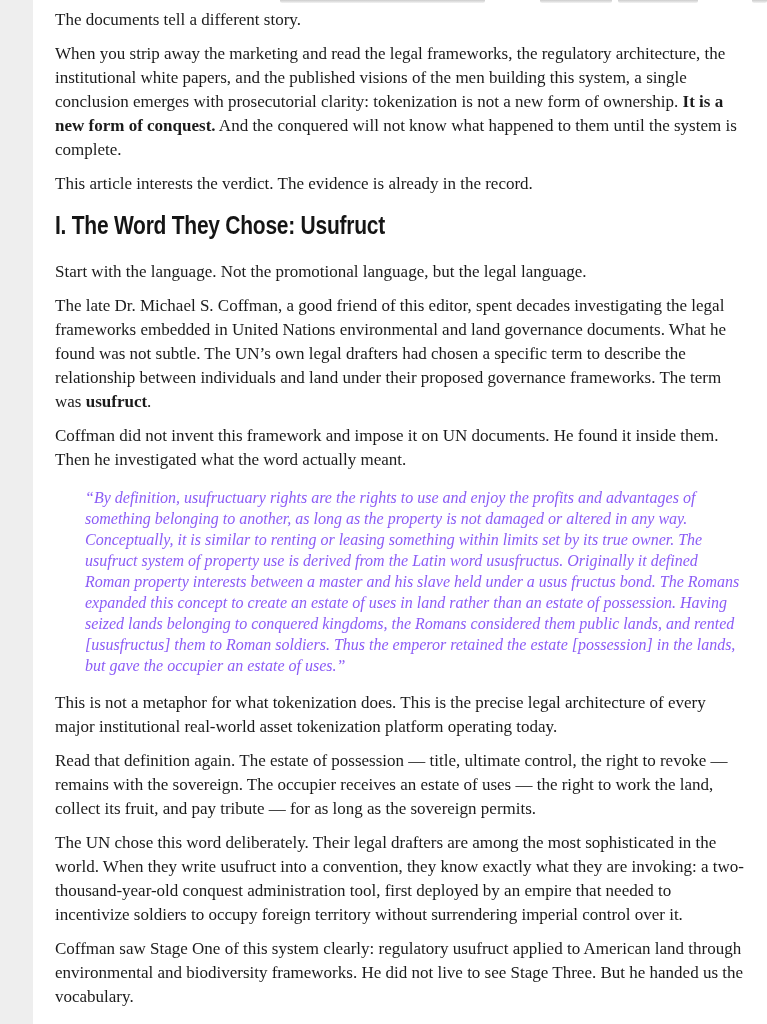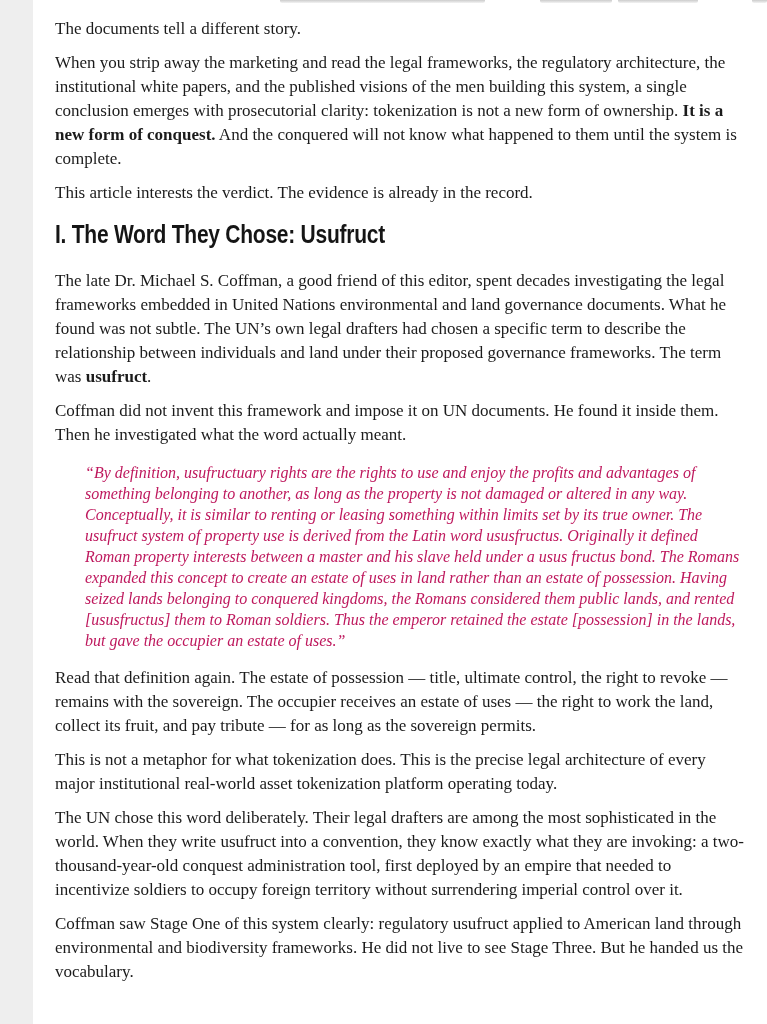--- a/index.html
+++ b/index.html
@@ -40,21 +40,21 @@
     border-radius: 0 0 2px 2px;
   }
   .bar-1 { left: 247px; width: 205px; }
   .bar-2 { left: 507px; width: 72px; }
   .bar-3 { left: 585px; width: 80px; }
   .bar-4 { left: 719px; width: 15px; }
 
   p {
     font-size: 17px;
     line-height: 24px;
-    margin: 9px 0 10px 0;
+    margin: 0 0 10px 0;
   }
   .b { font-weight: bold; }
   sup.fnref {
     font-size: 10px;
     line-height: 0;
     vertical-align: super;
     color: #1b1b1b;
     text-decoration: none;
   }
   h2.section-heading {
@@ -68,21 +68,21 @@
     transform: scaleX(0.84);
     transform-origin: 0 50%;
     white-space: nowrap;
   }
   blockquote.pullquote {
     font-style: italic;
     font-size: 16px;
     line-height: 21px;
     margin: 15px 0 15px 30px;
     padding: 0;
-    color: #be185d;
+    color: #8b5cf6;
   }
 </style>
 </head>
 <body>
 
 <div class="viewport">
   <div class="left-gutter"></div>
 
   <div class="page">
 
@@ -94,32 +94,33 @@
     <p>The documents tell a different story.</p>
 
     <p>
       <span>When you strip away the marketing and read the legal frameworks, the regulatory architecture, the institutional white papers, and the published visions of the men building this system, a single conclusion emerges with prosecutorial clarity: tokenization is not a new form of ownership. </span><span class="b">It is a new form of conquest.</span><span> And the conquered will not know what happened to them until the system is complete.</span>
     </p>
 
     <p>This article interests the verdict. The evidence is already in the record.</p>
 
     <h2 class="section-heading">I. The Word They Chose: Usufruct</h2>
 
+    <p>Start with the language. Not the promotional language, but the legal language.</p>
 
     <p>
       <span>The late Dr. Michael S. Coffman, a good friend of this editor, spent decades investigating the legal frameworks embedded in United Nations environmental and land governance documents. What he found was not subtle. The UN’s own legal drafters had chosen a specific term to describe the relationship between individuals and land under their proposed governance frameworks. The term was </span><span class="b">usufruct</span><span>.</span>
     </p>
 
     <p>Coffman did not invent this framework and impose it on UN documents. He found it inside them. Then he investigated what the word actually meant.</p>
 
 
     <blockquote class="pullquote">“By definition, usufructuary rights are the rights to use and enjoy the profits and advantages of something belonging to another, as long as the property is not damaged or altered in any way. Conceptually, it is similar to renting or leasing something within limits set by its true owner. The usufruct system of property use is derived from the Latin word ususfructus. Originally it defined Roman property interests between a master and his slave held under a usus fructus bond. The Romans expanded this concept to create an estate of uses in land rather than an estate of possession. Having seized lands belonging to conquered kingdoms, the Romans considered them public lands, and rented [ususfructus] them to Roman soldiers. Thus the emperor retained the estate [possession] in the lands, but gave the occupier an estate of uses.”</blockquote>
 
+    <p>This is not a metaphor for what tokenization does. This is the precise legal architecture of every major institutional real-world asset tokenization platform operating today.</p>
+
     <p>Read that definition again. The estate of possession — title, ultimate control, the right to revoke — remains with the sovereign. The occupier receives an estate of uses — the right to work the land, collect its fruit, and pay tribute — for as long as the sovereign permits.</p>
-
-    <p>This is not a metaphor for what tokenization does. This is the precise legal architecture of every major institutional real-world asset tokenization platform operating today.</p>
 
     <p>The UN chose this word deliberately. Their legal drafters are among the most sophisticated in the world. When they write usufruct into a convention, they know exactly what they are invoking: a two-thousand-year-old conquest administration tool, first deployed by an empire that needed to incentivize soldiers to occupy foreign territory without surrendering imperial control over it.</p>
 
     <p>Coffman saw Stage One of this system clearly: regulatory usufruct applied to American land through environmental and biodiversity frameworks. He did not live to see Stage Three. But he handed us the vocabulary.</p>
 
   </div>
 </div>
 
 </body></html>

